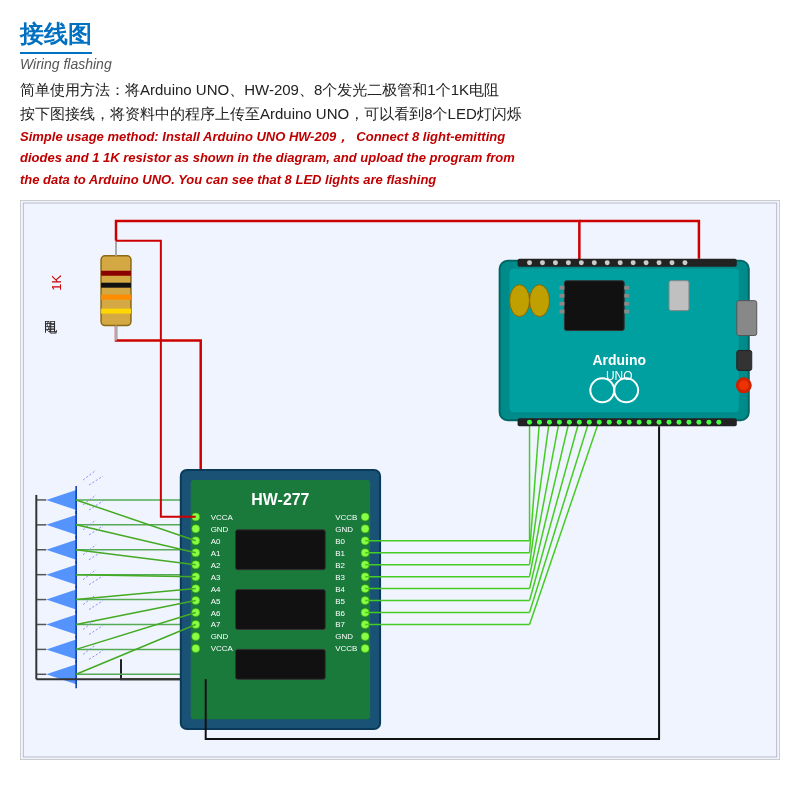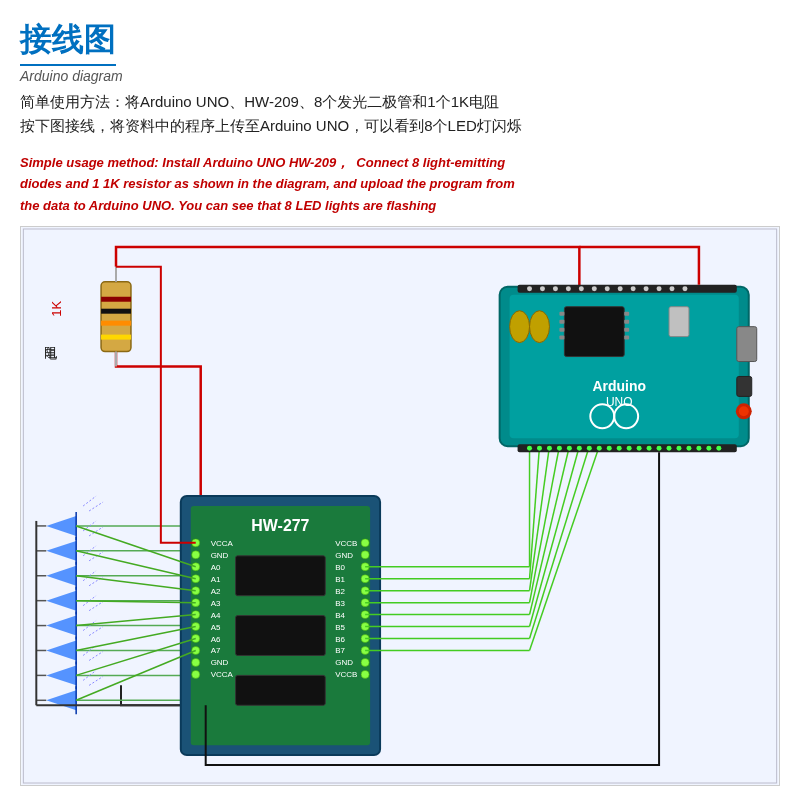--- a/index.html
+++ b/index.html
@@ -18,21 +18,21 @@
       background: #ffffff;
       padding: 18px 20px 10px 20px;
       position: relative;
     }
 
     .title-section {
       margin-bottom: 4px;
     }
 
     .main-title {
-      font-size: 32px;
+      font-size: 24px;
       font-weight: bold;
       color: #0070c0;
       font-family: "Microsoft YaHei", Arial, sans-serif;
       border-bottom: 2px solid #0070c0;
       display: inline-block;
       padding-bottom: 2px;
       margin-bottom: 2px;
     }
 
     .subtitle {
@@ -40,21 +40,21 @@
       color: #555;
       font-style: italic;
       margin-bottom: 6px;
     }
 
     .description-zh {
       font-size: 15px;
       color: #222;
       font-family: "Microsoft YaHei", Arial, sans-serif;
       line-height: 1.6;
-      margin-bottom: 14px;
+      margin-bottom: 0;
     }
 
     .description-en {
       font-size: 13px;
       color: #c00000;
       line-height: 1.65;
       margin-bottom: 10px;
       font-style: italic;
       font-weight: bold;
     }
@@ -73,21 +73,21 @@
       width: 100%;
       height: 100%;
     }
   </style>
 </head>
 <body>
 
 <div class="page-container">
   <div class="title-section">
     <div class="main-title">接线图</div>
-    <div class="subtitle">Arduino diagram</div>
+    <div class="subtitle">Wiring flashing</div>
   </div>
 
   <div class="description-zh">
     简单使用方法：将Arduino UNO、HW-209、8个发光二极管和1个1K电阻<br>
     按下图接线，将资料中的程序上传至Arduino UNO，可以看到8个LED灯闪烁
   </div>
 
   <div class="description-en">
     Simple usage method: Install Arduino UNO HW-209，&nbsp; Connect 8 light-emitting<br>
     diodes and 1 1K resistor as shown in the diagram, and upload the program from<br>

